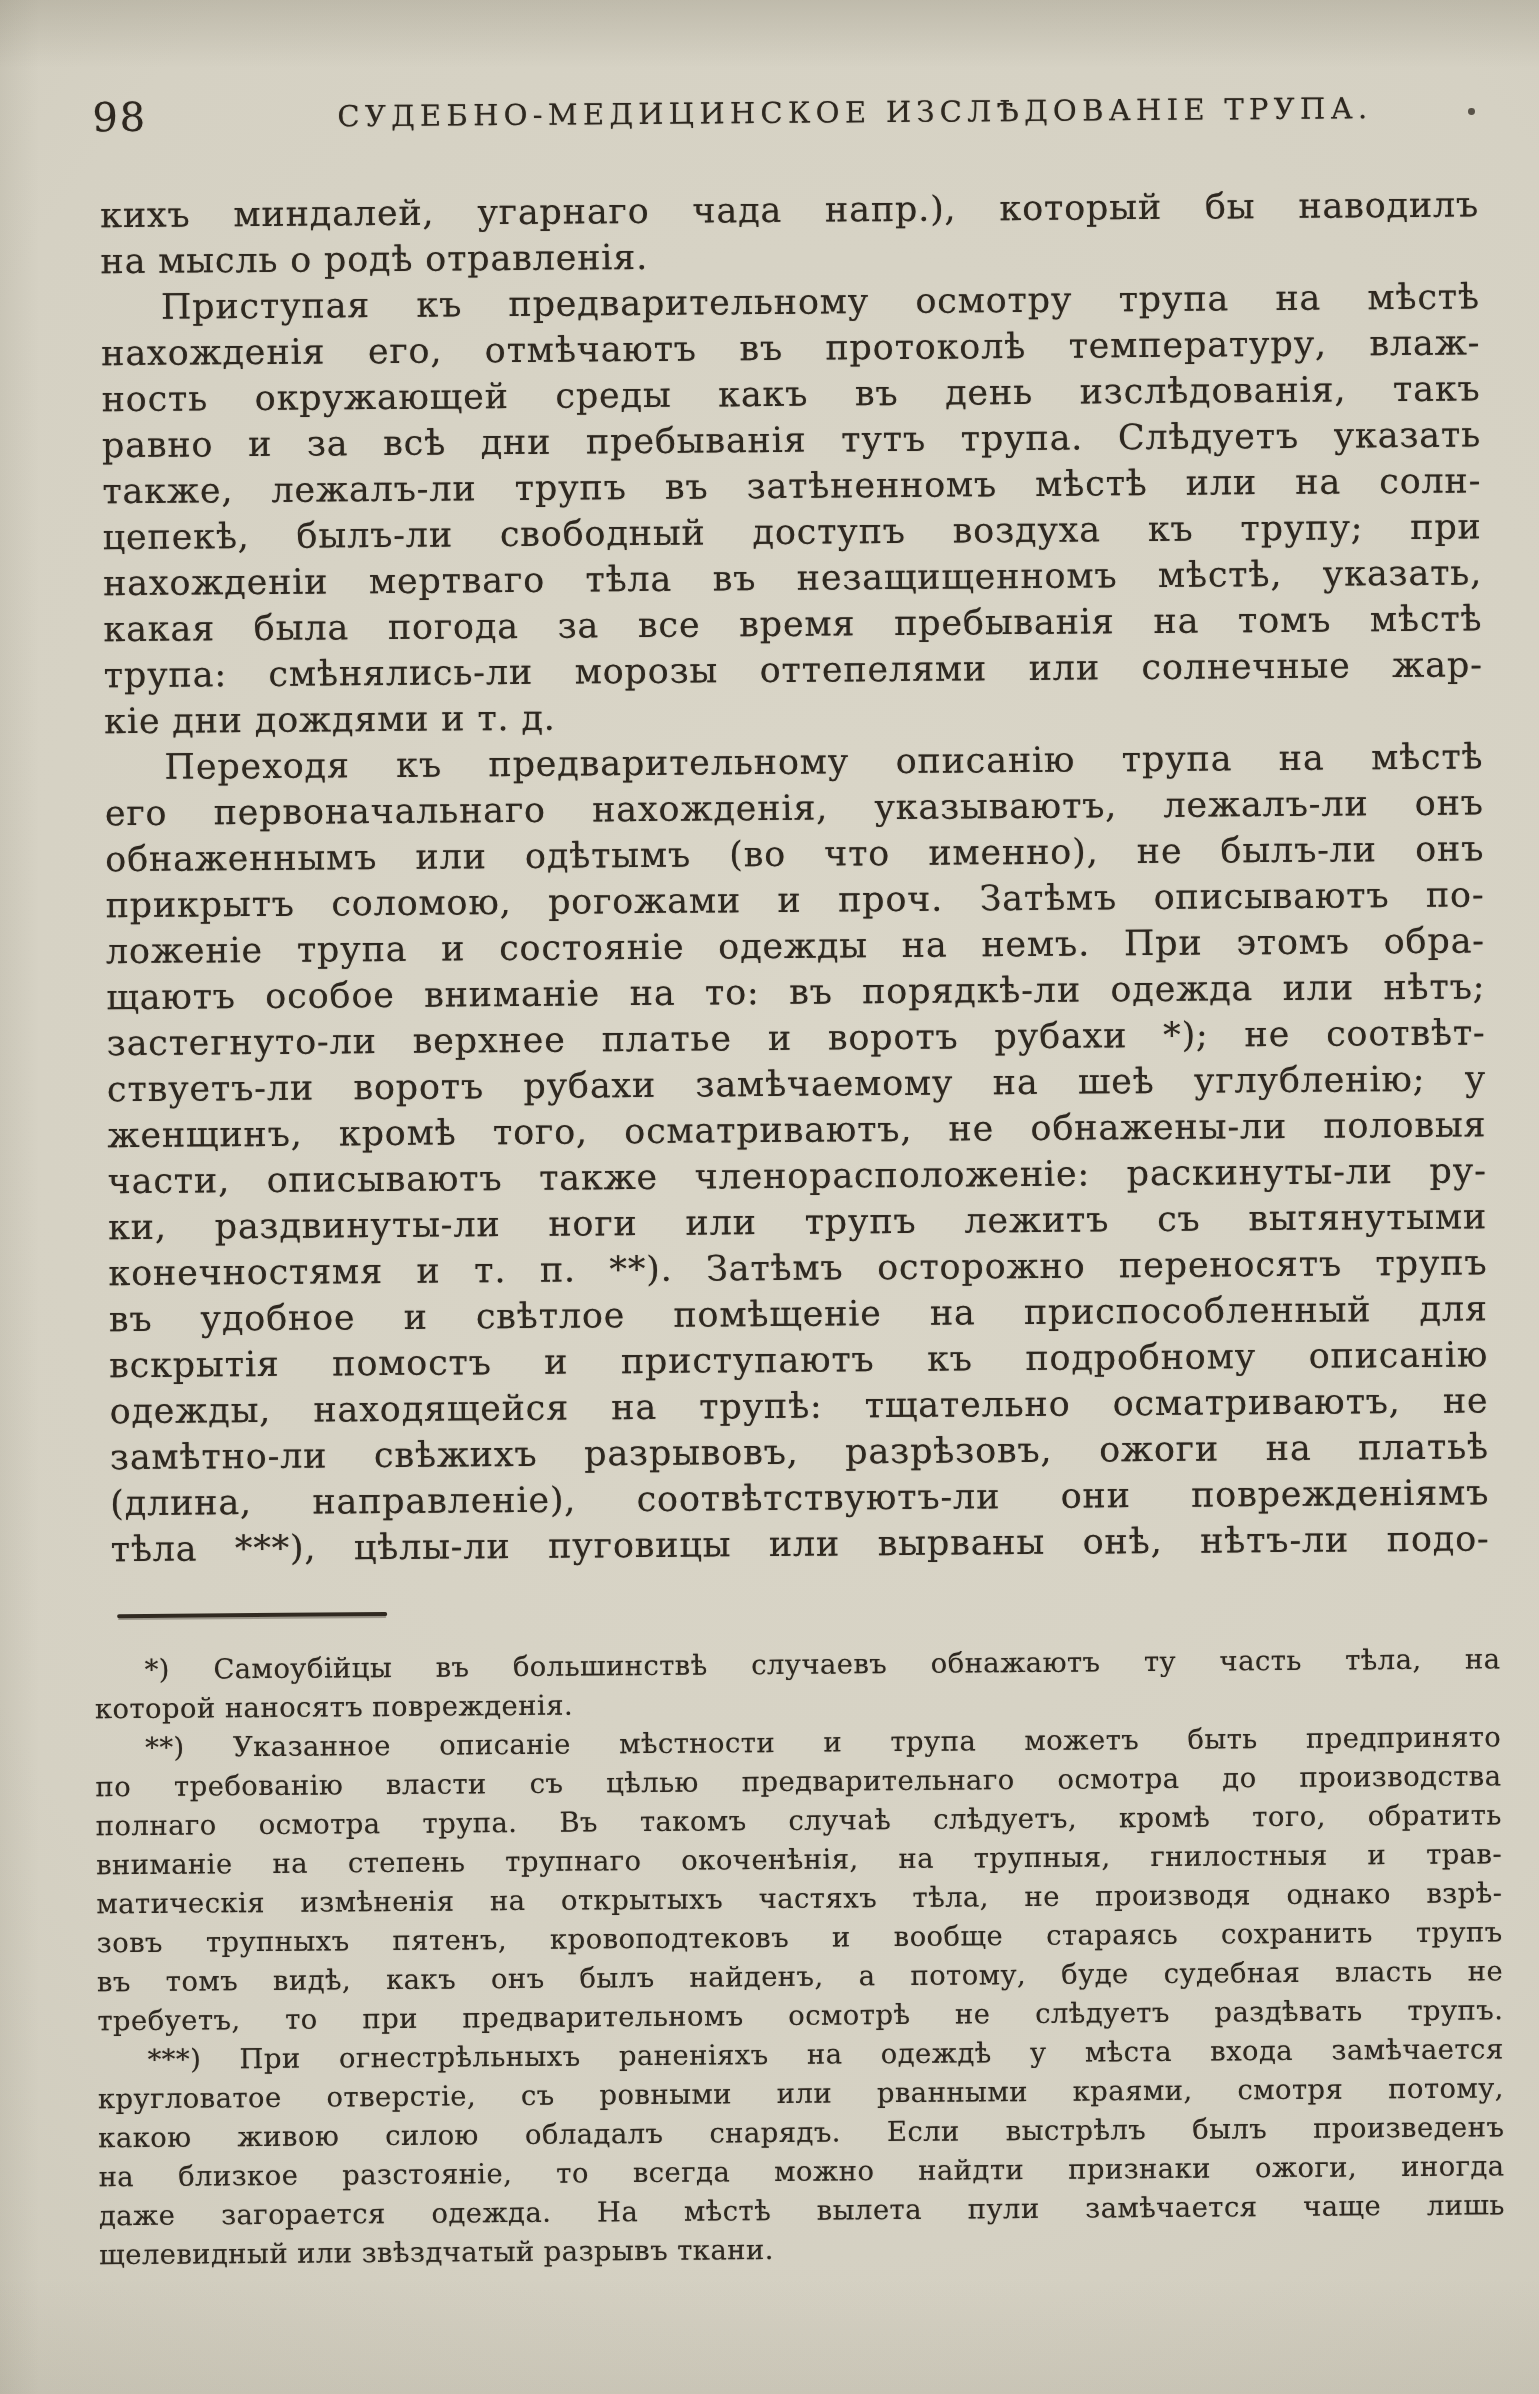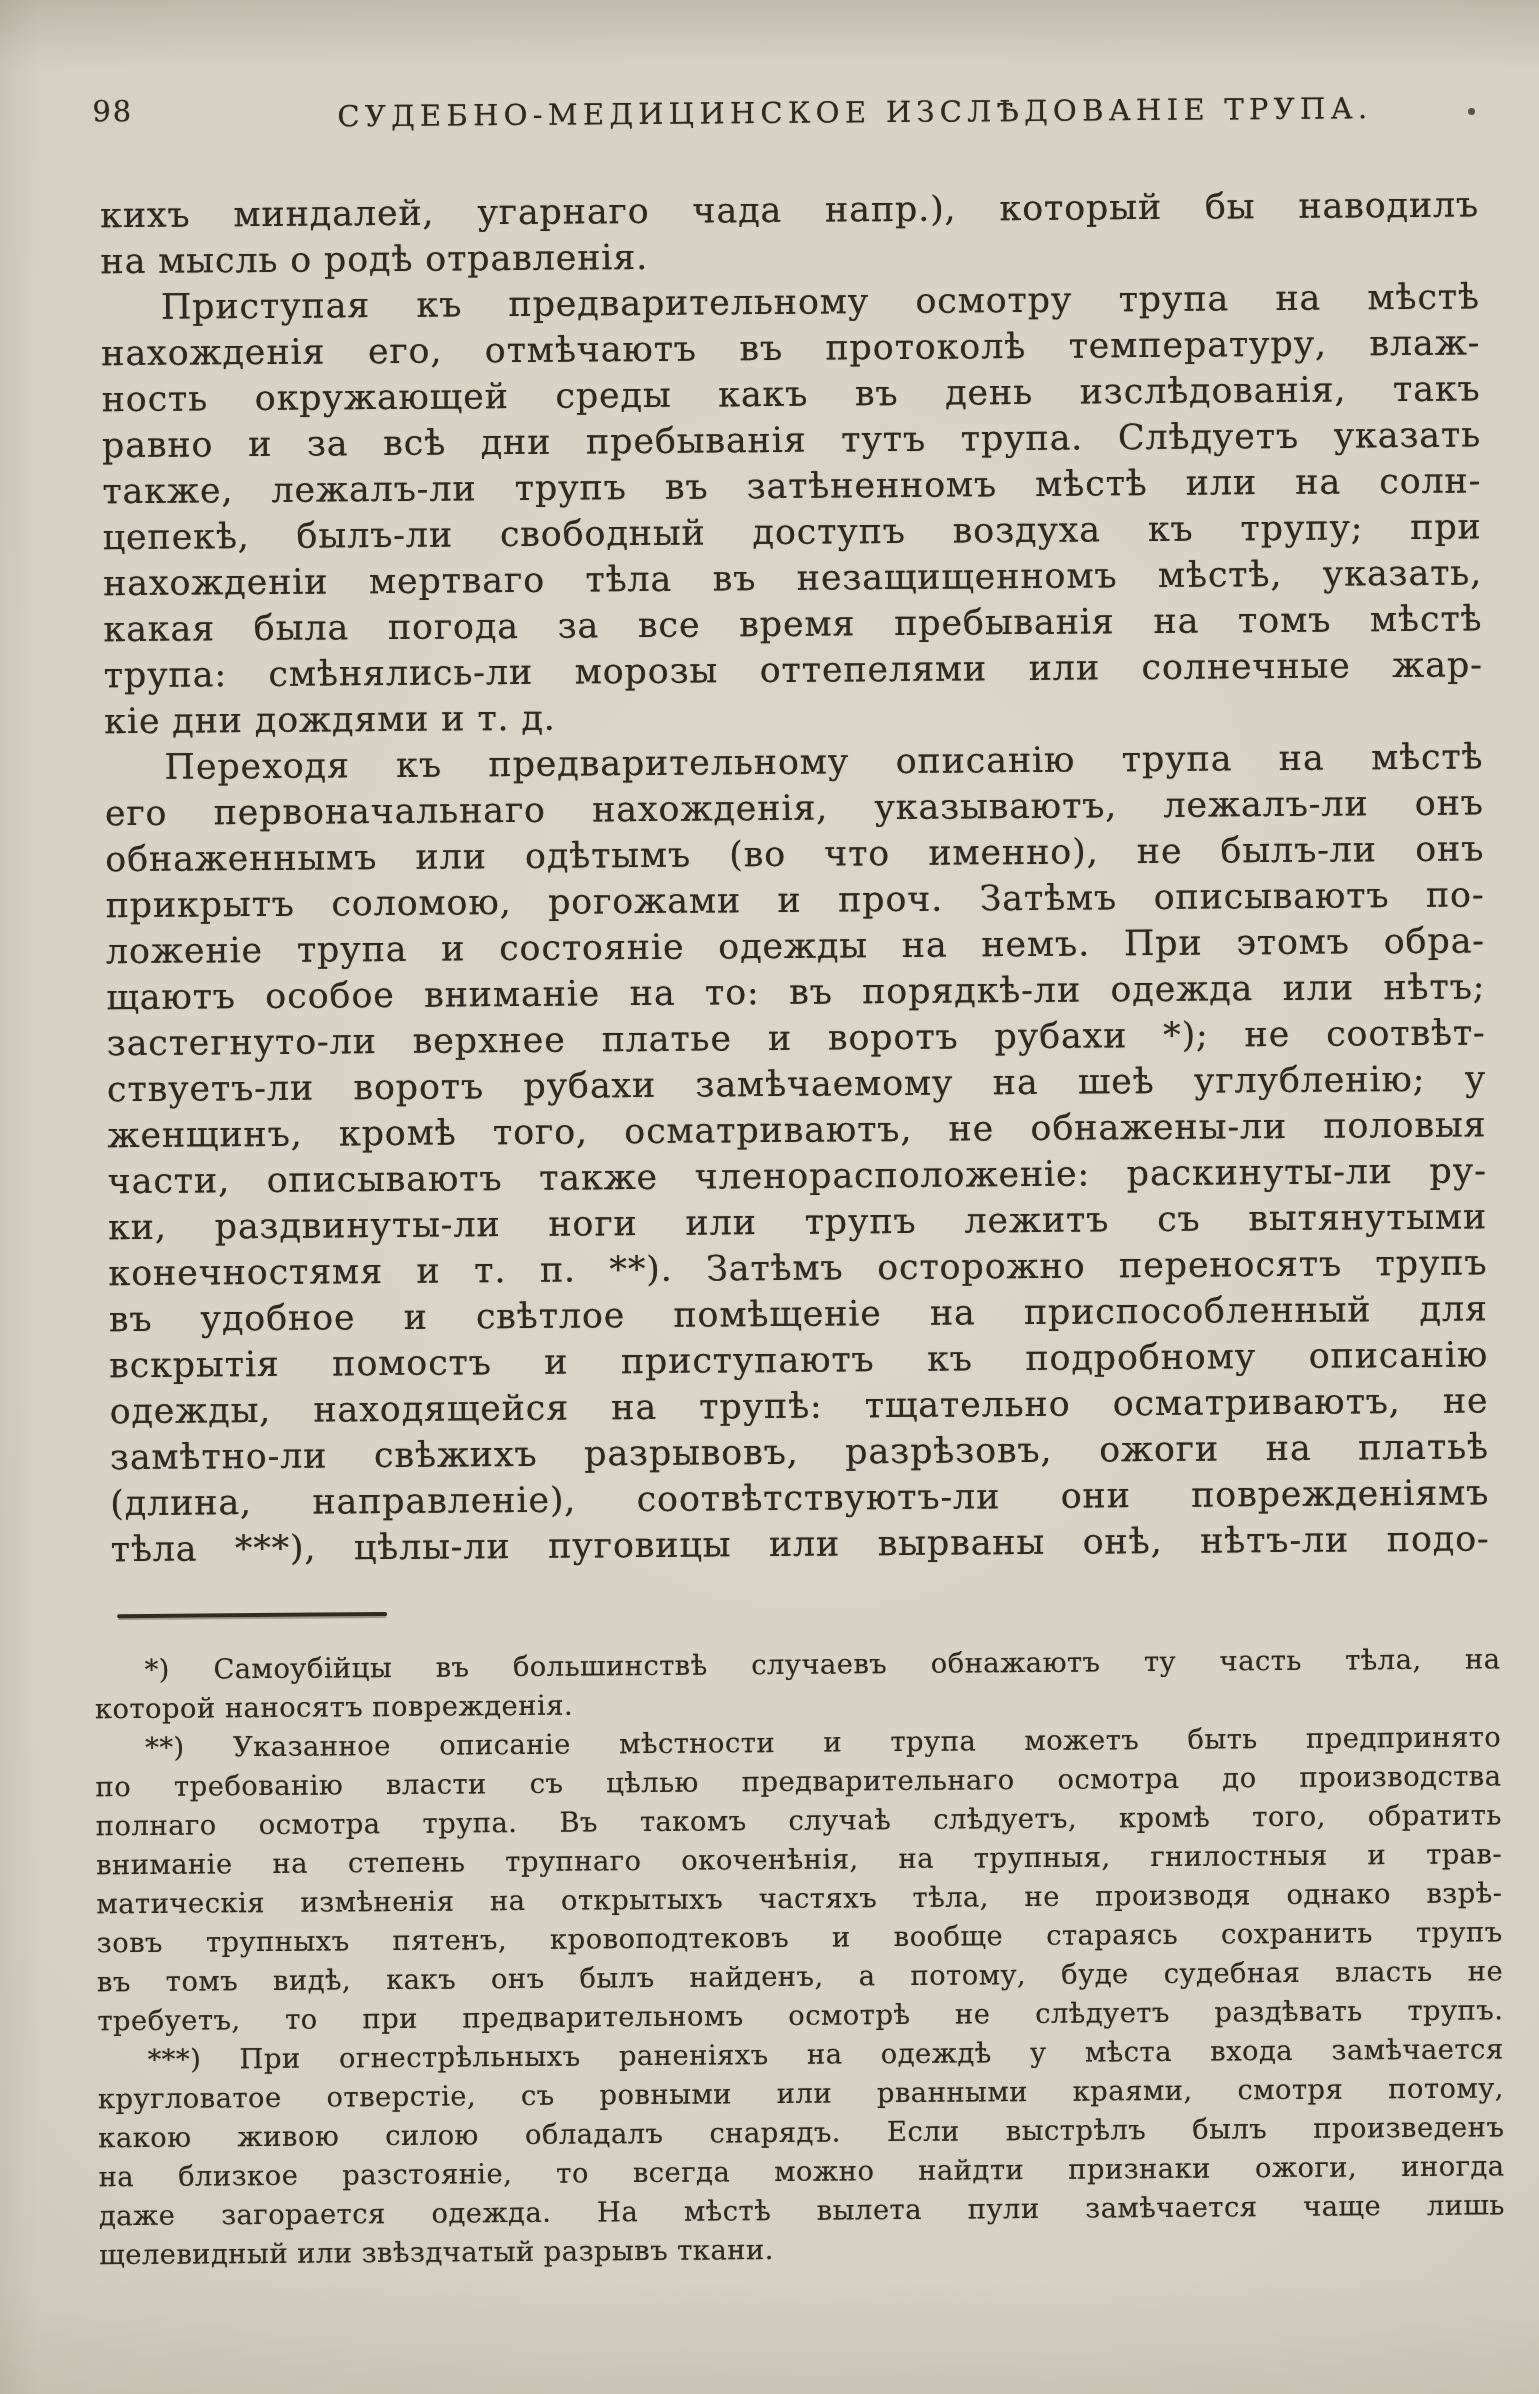--- a/index.html
+++ b/index.html
@@ -17,21 +17,21 @@
   }
   .skew{
     position:absolute; inset:0;
     transform:rotate(-0.45deg);
     transform-origin:50% 40%;
   }
   
   .header{position:absolute;top:81px;left:0;right:0;height:68px;}
   .pagenum{
     position:absolute;left:99px;top:7.7px;
-    font-size:29px;letter-spacing:1.9px;
+    font-size:40px;letter-spacing:1.9px;
     text-shadow:0 0 1px rgba(35,28,18,0.55);
   }
   .running{
     position:absolute;left:344px;top:15.4px;
     font-size:29px;letter-spacing:5.3px;white-space:nowrap;
     text-shadow:0 0 1px rgba(35,28,18,0.55);
   }
   
   .body{position:absolute;top:187px;left:106px;right:54px;}
   .bline{

